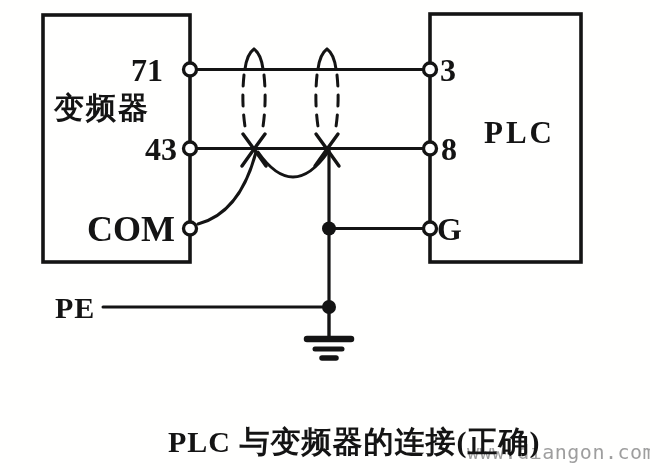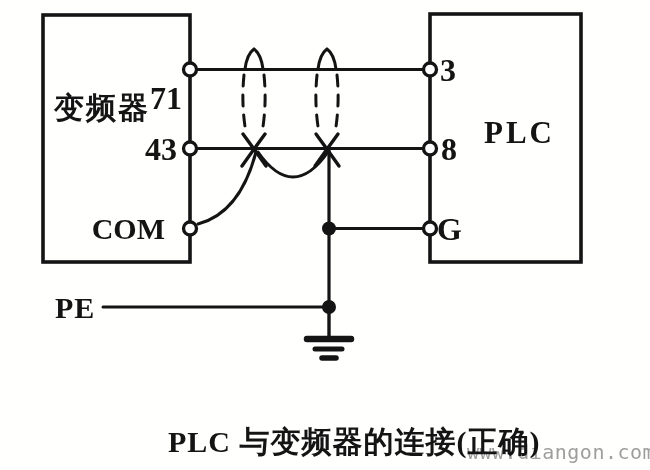--- a/index.html
+++ b/index.html
@@ -78,23 +78,23 @@
         <circle cx="430" cy="69.5" r="6.5"></circle>
         <circle cx="430" cy="148.5" r="6.5"></circle>
         <circle cx="430" cy="228.5" r="6.5"></circle>
       </g>
     </g>
   </svg>
 
   <div class="lbl box-title" style="left:54px;top:92px;">变频器</div>
   <div class="lbl plc-title" style="left:484px;top:116px;">PLC</div>
 
-  <div class="lbl term ra" style="left:120px;top:53px;width:62px;margin-top:28px;">71</div>
+  <div class="lbl term ra" style="left:101px;top:53px;width:62px;">71</div>
   <div class="lbl term ra" style="left:115px;top:132px;width:62px;">43</div>
-  <div class="lbl term ra" style="left:73px;top:212px;width:92px;font-size:30px;">COM</div>
+  <div class="lbl term ra" style="left:83px;top:212px;width:92px;font-size:36px;">COM</div>
 
   <div class="lbl term" style="left:440px;top:53px;">3</div>
   <div class="lbl term" style="left:441px;top:132px;">8</div>
   <div class="lbl term" style="left:437px;top:212px;">G</div>
 
   <div class="lbl caption" style="left:168px;top:424px;">PLC 与变频器的连接(正确)</div>
 
   <div class="lbl pe" style="left:55px;top:292px;">PE</div>
   <div class="lbl watermark" style="left:467px;top:441px;">www.diangon.com</div>
 

